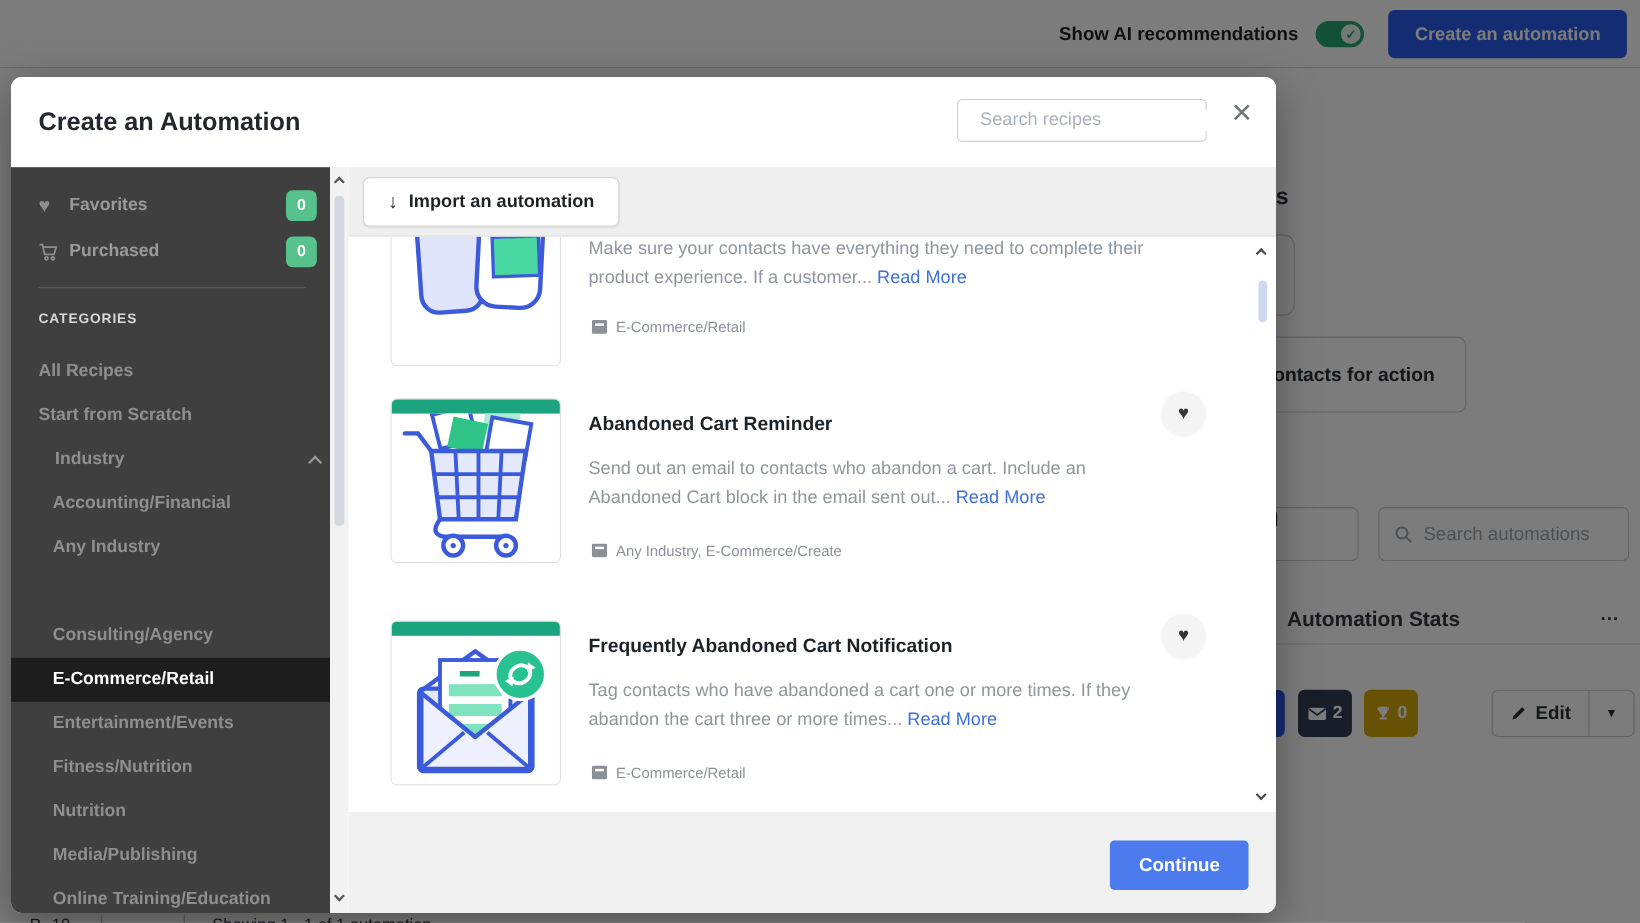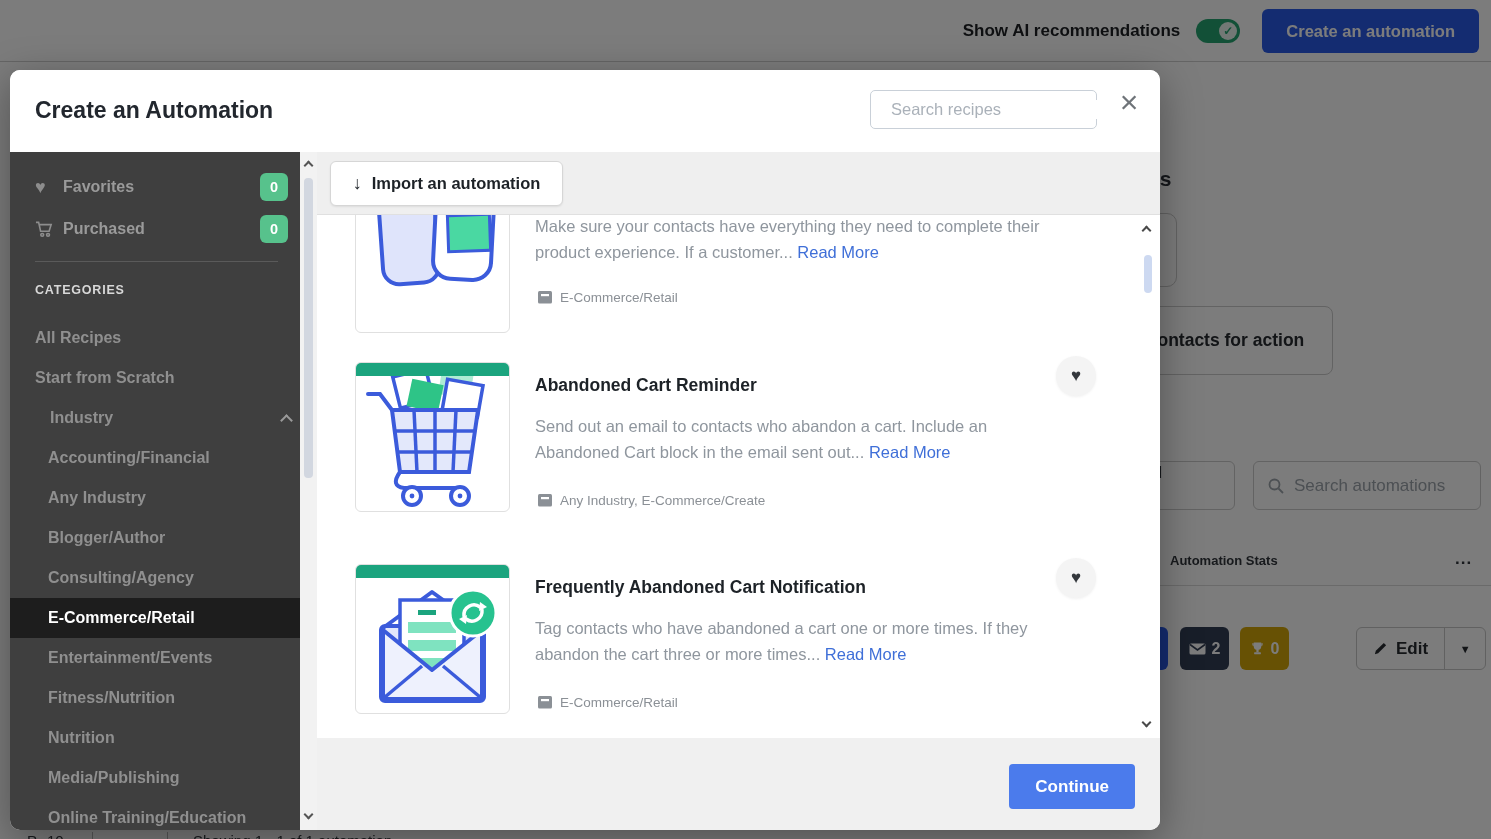--- a/index.html
+++ b/index.html
@@ -18,21 +18,21 @@
   .btn-primary { height:44px; padding:0 24px; background:#2356e8; border:none; border-radius:6px; color:#fff; font-size:16.5px; font-weight:bold; font-family:inherit; cursor:pointer; }
 
   .bg-partial-heading { position:absolute; left:1148px; top:167px; font-size:21px; font-weight:bold; color:#272c33; }
   .bg-ghost-card { position:absolute; left:1040px; top:213px; width:137px; height:74px; background:#fff; border:1px solid #c9c9c9; border-radius:10px; }
   .bg-contacts-btn { position:absolute; left:1119px; top:306px; width:214px; height:69px; background:#fff; border:1px solid #c9c9c9; border-radius:8px; display:flex; align-items:center; justify-content:center; font-size:17.5px; font-weight:bold; color:#20242a; cursor:pointer; }
   .bg-sort { position:absolute; left:1085px; top:461px; width:150px; height:49px; background:#fff; border:1px solid #c9c9c9; border-radius:6px; display:flex; align-items:center; justify-content:flex-end; gap:14px; padding-right:23px; font-size:17px; color:#2b3036; cursor:pointer;flex-direction:column; }
   .caret { font-size:11px; color:#20242a; }
   .bg-search { position:absolute; left:1253px; top:461px; width:228px; height:49px; background:#fff; border:1px solid #c9c9c9; border-radius:6px; display:flex; align-items:center; gap:10px; padding:0 14px; }
   .bg-search input { border:none; outline:none; width:160px; font-size:17px; font-family:inherit; color:#333; background:transparent; }
   .bg-search input::placeholder { color:#9aa1a9; }
-  .bg-stats-header { position:absolute; left:1170px; top:553px; font-size:13px; font-weight:bold; color:#2b3036; }
+  .bg-stats-header { position:absolute; left:1170px; top:553px; font-size:19px; font-weight:bold; color:#2b3036; }
   .bg-dots { position:absolute; left:1455px; top:549px; font-size:17px; font-weight:bold; color:#2b3036; letter-spacing:1px; cursor:pointer; }
   .bg-divider { position:absolute; left:1040px; top:585px; width:451px; height:1px; background:#d8d8d8; }
   .bg-badge { position:absolute; top:627px; height:43px; border-radius:6px; display:flex; align-items:center; justify-content:center; gap:6px; color:#fff; font-size:16px; font-weight:bold; }
   .badge-blue { left:1125px; width:43px; background:#2356e8; }
   .badge-navy { left:1180px; width:49px; background:#2c3850; }
   .badge-gold { left:1240px; width:49px; background:#d3a400; }
   .bg-edit { position:absolute; left:1356px; top:627px; height:43px; display:flex; background:#fff; border:1px solid #c5c5c5; border-radius:6px; overflow:hidden; }
   .edit-main { display:flex; align-items:center; gap:8px; padding:0 16px; font-size:17px; font-weight:bold; color:#20242a; cursor:pointer; }
   .edit-caret { width:41px; display:flex; align-items:center; justify-content:center; border-left:1px solid #c5c5c5; cursor:pointer; }
   .bg-pagination { position:absolute; left:0; top:830px; width:520px; height:9px; overflow:hidden; }
@@ -217,21 +217,20 @@
         <div class="scat">CATEGORIES</div>
 
         <div class="cat-item" style="top:166px">All Recipes</div>
         <div class="cat-item" style="top:206px">Start from Scratch</div>
         <div class="cat-item" style="top:246px; position:absolute;margin-left:15px;">
           <span>Industry</span>
           <span class="chev up"></span>
         </div>
         <div class="cat-item sub" style="top:286px">Accounting/Financial</div>
         <div class="cat-item sub" style="top:326px">Any Industry</div>
-        <div class="cat-item sub" style="top:366px">Blogger/Author</div>
         <div class="cat-item sub" style="top:406px">Consulting/Agency</div>
         <div class="cat-item sub selected" style="top:446px">E-Commerce/Retail</div>
         <div class="cat-item sub" style="top:486px">Entertainment/Events</div>
         <div class="cat-item sub" style="top:526px">Fitness/Nutrition</div>
         <div class="cat-item sub" style="top:566px">Nutrition</div>
         <div class="cat-item sub" style="top:606px">Media/Publishing</div>
         <div class="cat-item sub" style="top:646px">Online Training/Education</div>
       </div>
 
       <div class="side-scroll">

